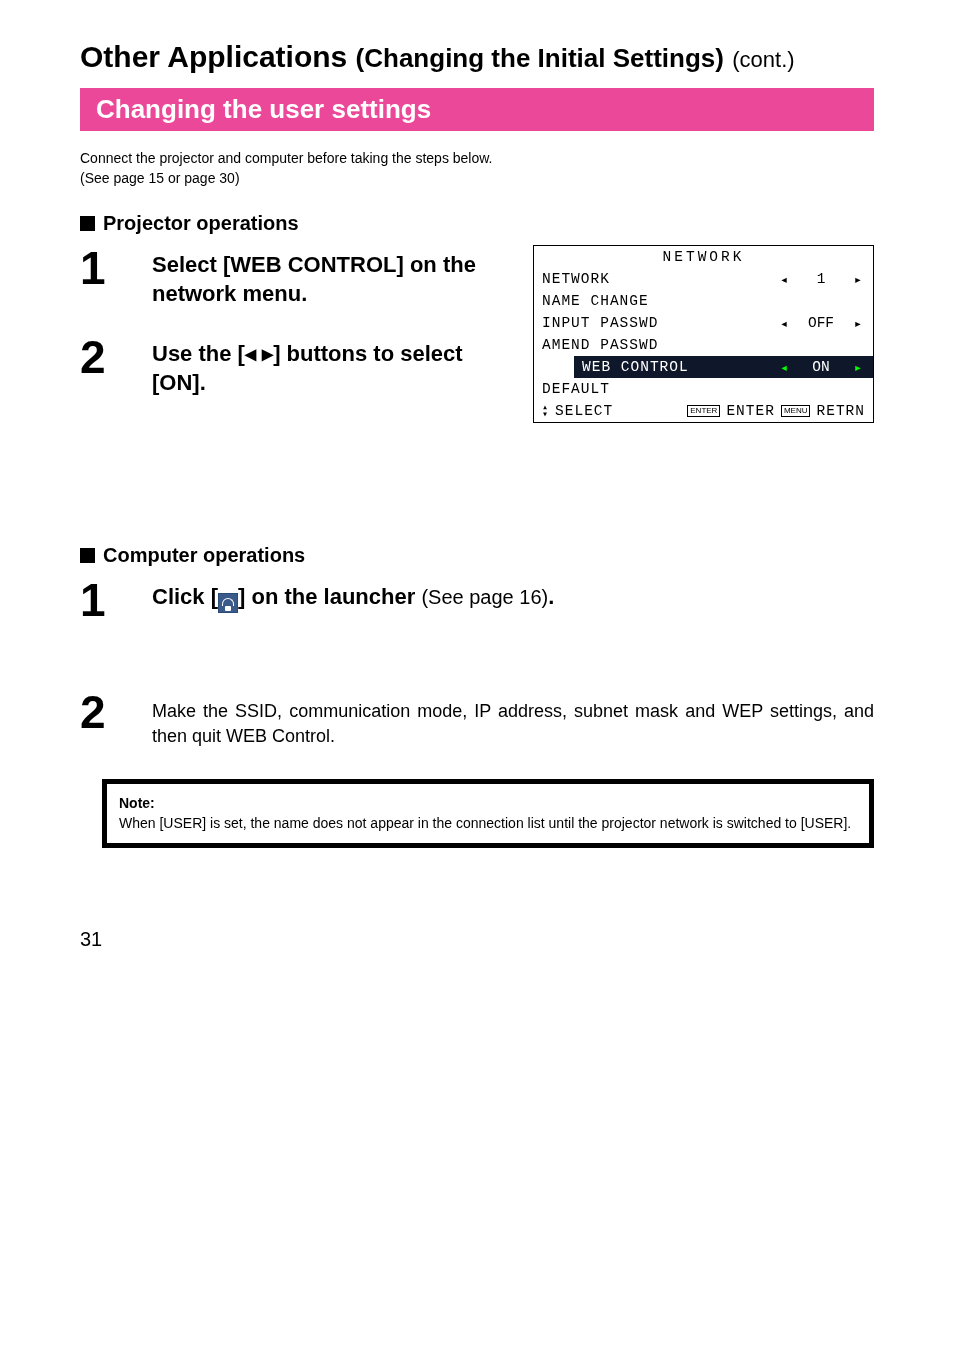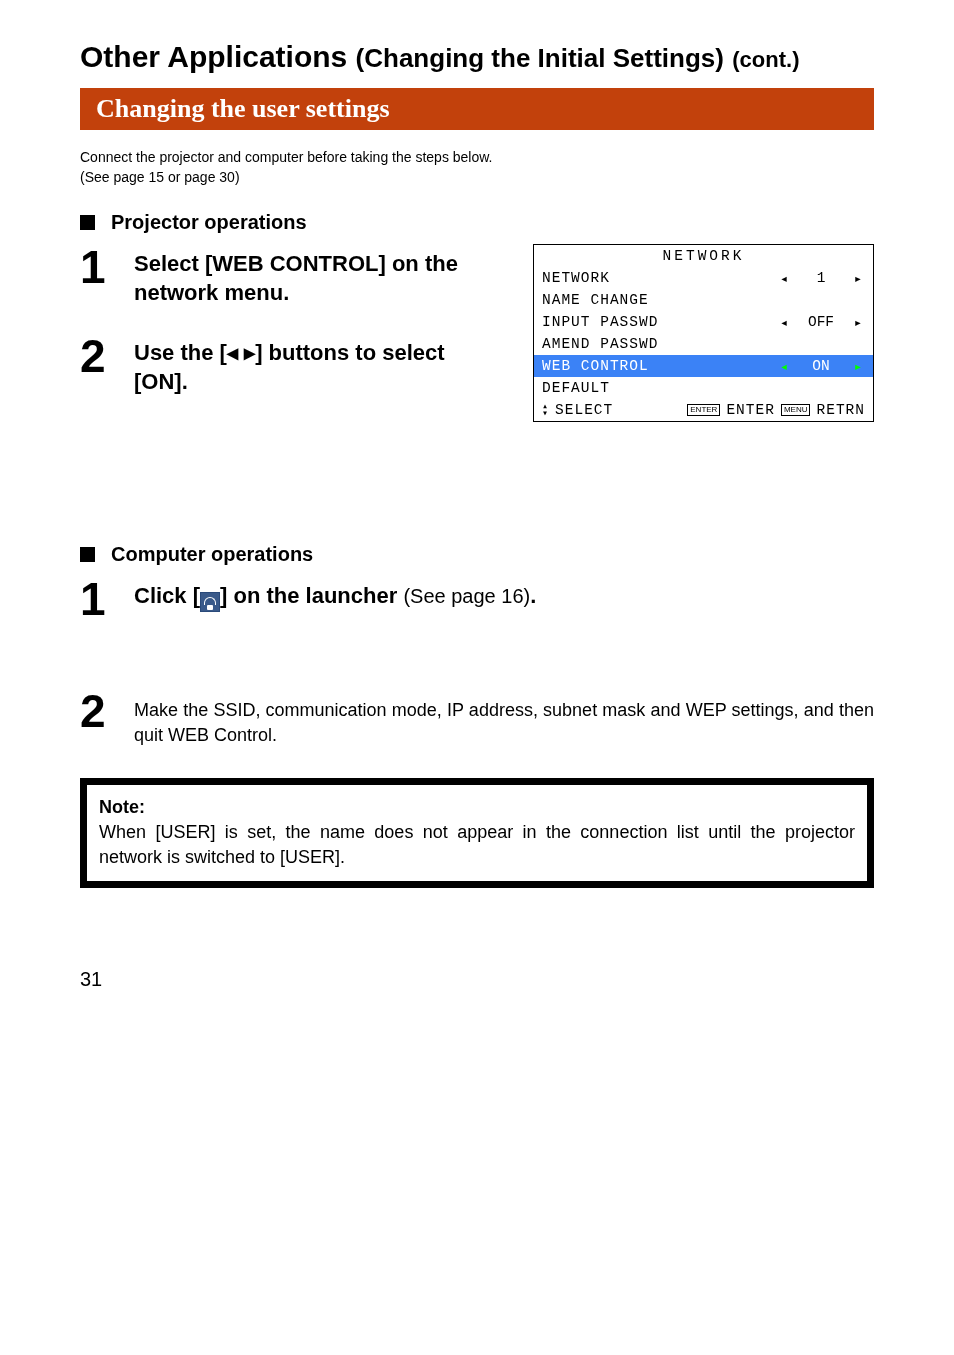--- a/index.html
+++ b/index.html
@@ -10,42 +10,41 @@
     margin: 0 auto;
     padding: 40px 80px 60px 80px;
     background: #fff;
   }
   .main-title {
     font-size: 30px;
     font-weight: bold;
     margin-bottom: 14px;
   }
   .main-title .sub1 { font-size: 26px; }
-  .main-title .sub2 { font-size: 22px; font-weight: bold; }
+  .main-title .sub2 { font-size: 22px; font-weight: normal; }
   .section-bar {
-    background: #c2410c;
+    background: #ec4899;
     color: #fff;
     font-size: 26px;
     font-weight: bold;
     padding: 6px 16px;
     margin-bottom: 18px;
-    font-family: Liberation Serif, serif;
   }
   .intro {
     font-size: 14px;
     line-height: 1.4;
     margin-bottom: 24px;
   }
   .subhead {
     font-size: 20px;
     font-weight: bold;
     margin-bottom: 10px;
     display: flex;
     align-items: center;
-    gap: 16px;
+    gap: 8px;
   }
   .square {
     display: inline-block;
     width: 15px;
     height: 15px;
     background: #000;
   }
   .steps-and-menu {
     display: flex;
     gap: 40px;
@@ -58,20 +57,21 @@
     margin-bottom: 26px;
   }
   .step-num {
     font-size: 46px;
     font-weight: bold;
     line-height: 1;
     min-width: 34px;
   }
   .step-body {
     padding-top: 6px;
+    margin-left: 18px;
   }
   .step-title {
     font-size: 22px;
     font-weight: bold;
     line-height: 1.3;
   }
   .step-title .normal { font-weight: normal; font-size: 20px; }
   .step-text {
     font-size: 18px;
     line-height: 1.4;
@@ -91,22 +91,23 @@
     height: 22px;
   }
   .menu-title-row {
     justify-content: center;
     letter-spacing: 3px;
   }
   .menu-label { flex: 1; letter-spacing: 1px; }
   .menu-arrow { width: 14px; text-align: center; }
   .menu-value { width: 60px; text-align: center; }
   .menu-highlight {
-    background: #3b82f6;
+    background: #0f172a;
     color: #fff;
+    margin-left: 40px;
   }
   .menu-highlight .menu-arrow { color: #0f0; }
   .menu-foot {
     display: flex;
     align-items: center;
     padding: 2px 8px;
     gap: 6px;
     height: 22px;
     letter-spacing: 1px;
   }
@@ -151,25 +152,26 @@
     content: "";
     position: absolute;
     left: 2px;
     bottom: -5px;
     width: 6px;
     height: 5px;
     background: #fff;
     border-radius: 1px;
   }
   .note-box {
-    border: 7px solid #000000;
+    border: 5px solid #000000;
     padding: 10px 12px;
     margin-top: 30px;
-    font-size: 18px;
+    font-size: 14px;
     line-height: 1.4;
+    margin-left: 22px;
   }
   .note-box .note-title { font-weight: bold; }
   .note-box .note-body { text-align: justify; }
   .page-num {
     text-align: left;
     font-size: 20px;
     margin-top: 80px;
   }
   .tri-l::before { content: "◂"; font-size: 14px; }
   .tri-r::before { content: "▸"; font-size: 14px; }

